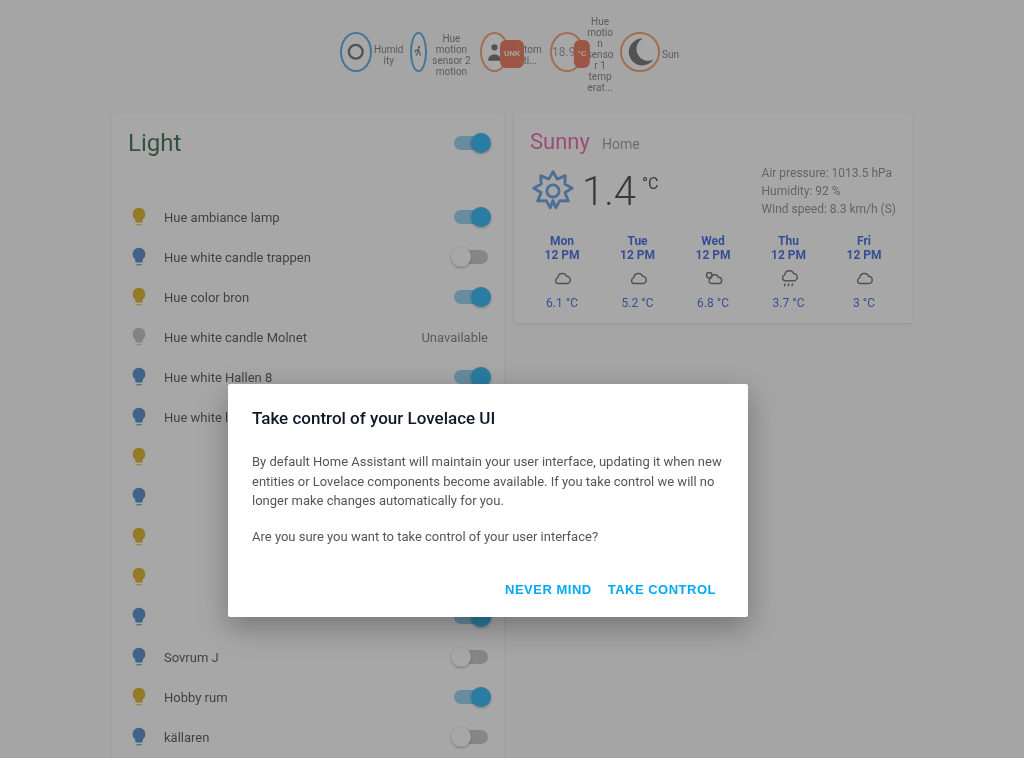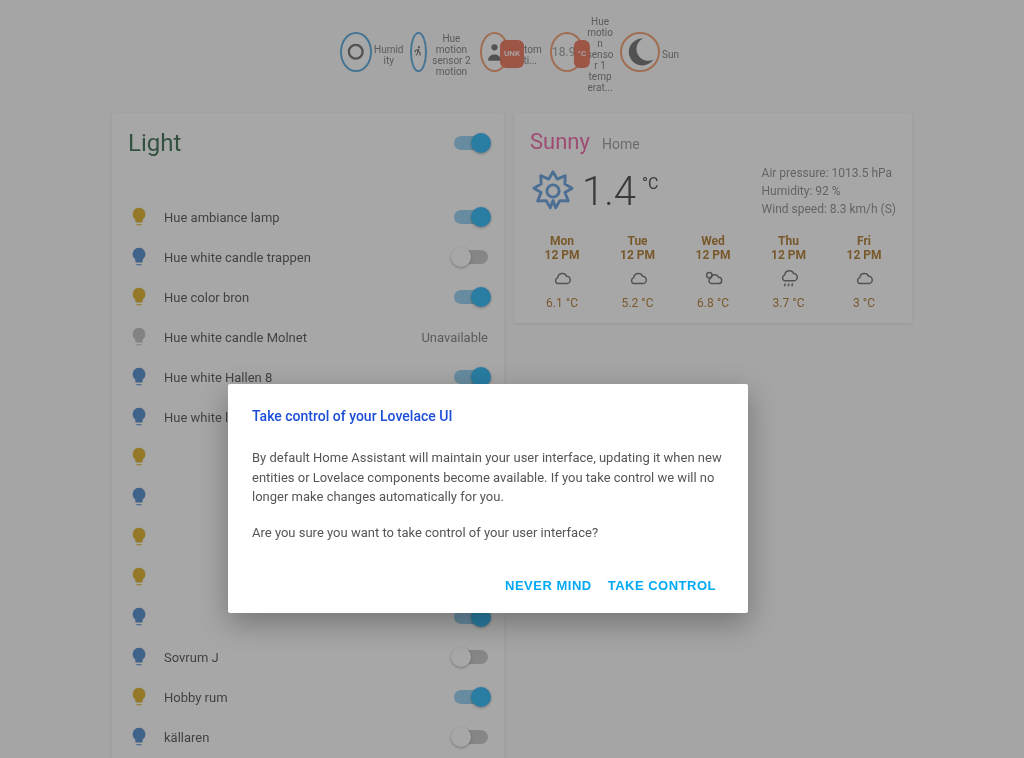--- a/index.html
+++ b/index.html
@@ -157,21 +157,21 @@
   .weather-unit { font-size: 16px; color:#222; align-self:flex-start; margin-top:6px; }
   .weather-details { font-size: 12px; color:#777; line-height:1.5; text-align:left; }
   .weather-days {
     display:flex;
     justify-content: space-between;
     margin-top: 16px;
   }
   .weather-day {
     text-align:center;
     font-size: 12px;
-    color:#a16207;
+    color:#1d4ed8;
     width: 64px;
   }
   .weather-day .d-label { font-weight:700; }
   .weather-day .d-time { font-weight:700; margin-bottom:6px;}
   .weather-day .d-temp { margin-top:6px; }
   .day-icon { width:22px; height:22px; margin:2px auto; color:#555; }
 
   
   .scrim {
     position: absolute;
@@ -184,21 +184,21 @@
   .dialog {
     width: 520px;
     background: #fff;
     border-radius: 2px;
     box-shadow: 0 10px 30px rgba(0,0,0,0.3);
     padding: 24px 24px 12px 24px;
     position: absolute;
     top: 384px;
     left: 228px;
   }
-  .dialog-title { font-size: 14px; font-weight:500; color:#1d4ed8; margin-bottom: 24px;}
+  .dialog-title { font-size: 17px; font-weight:500; color:#0f172a; margin-bottom: 24px;}
   .dialog-body { font-size: 13px; color:#555; line-height:1.5; }
   .dialog-body p + p { margin-top: 16px; }
   .dialog-actions {
     display:flex; justify-content:flex-end; gap:0;
     margin-top: 28px;
   }
   .flat-btn {
     background:none; border:none; cursor:pointer;
     font-size: 13px; font-weight:700;
     letter-spacing: 0.5px;

